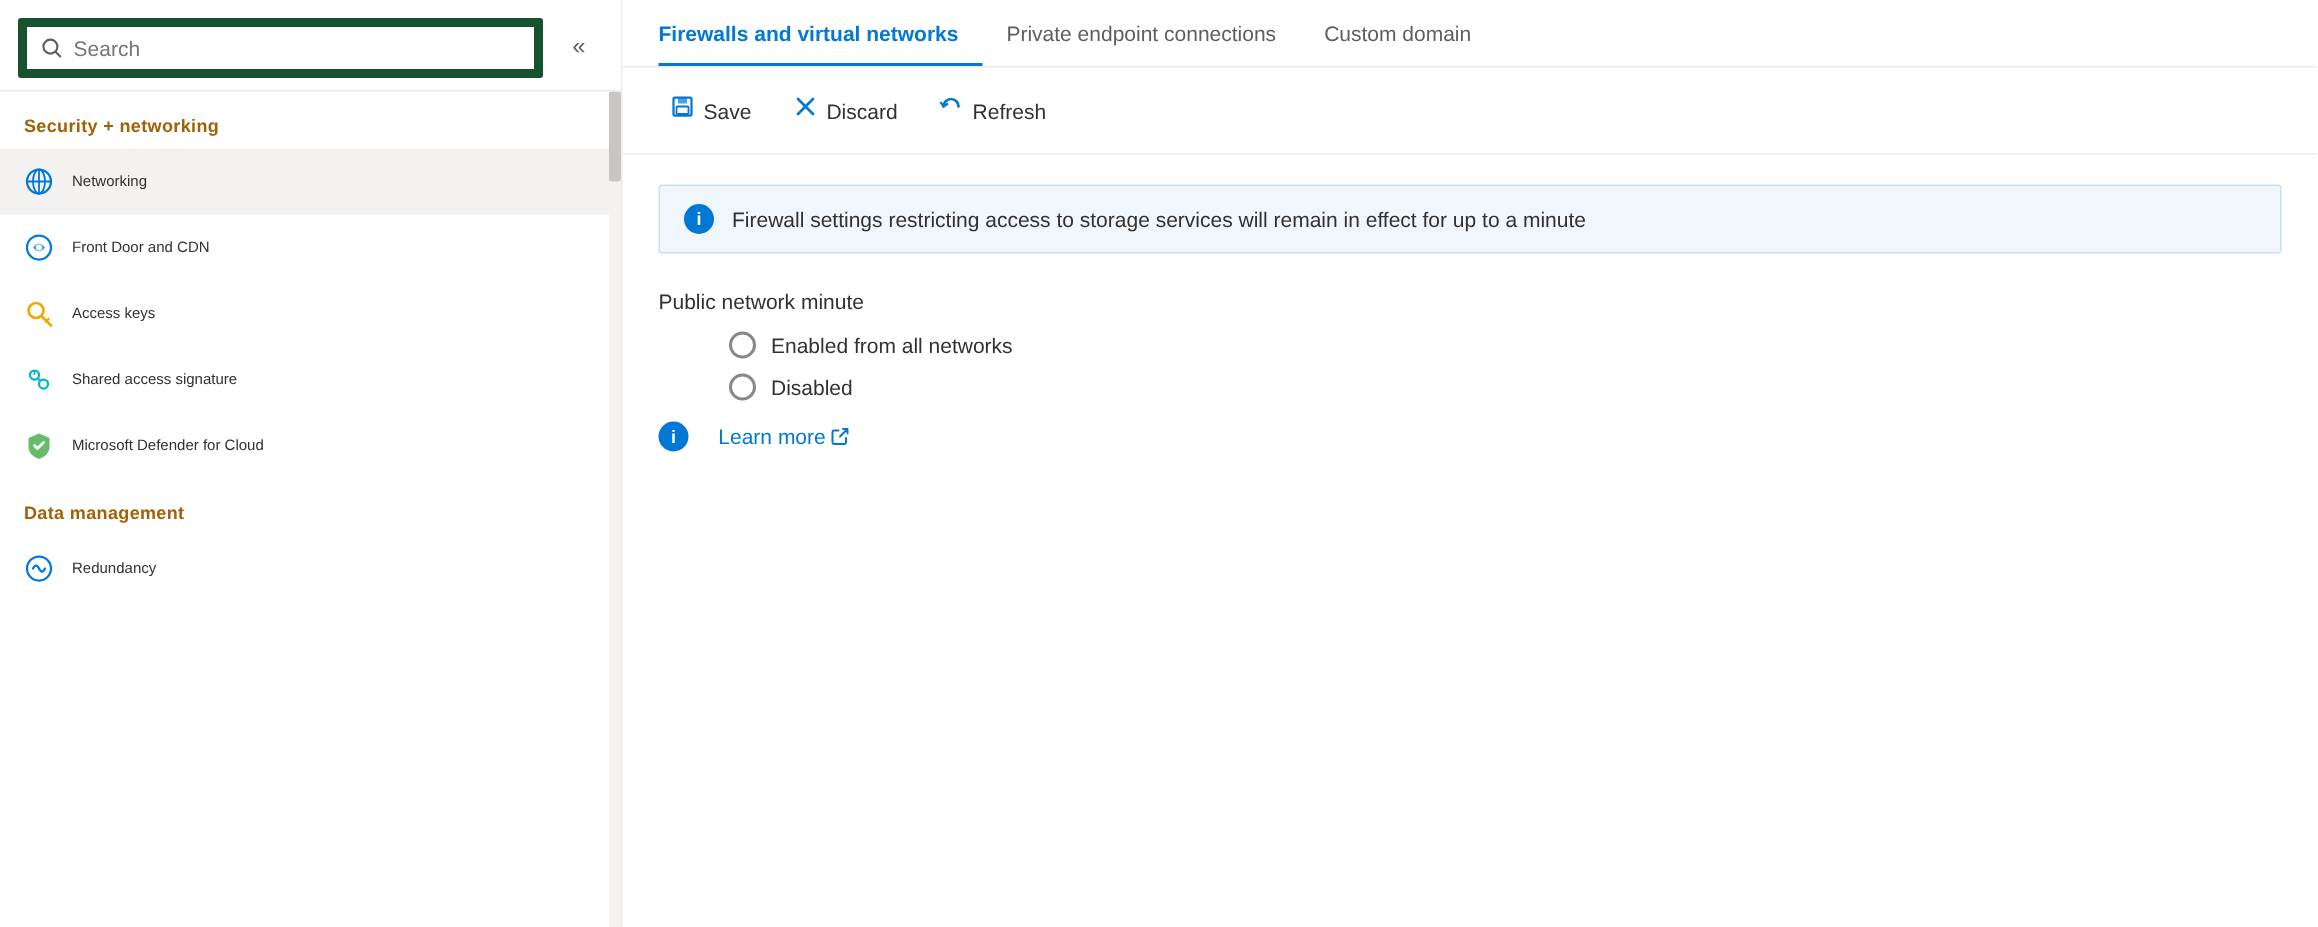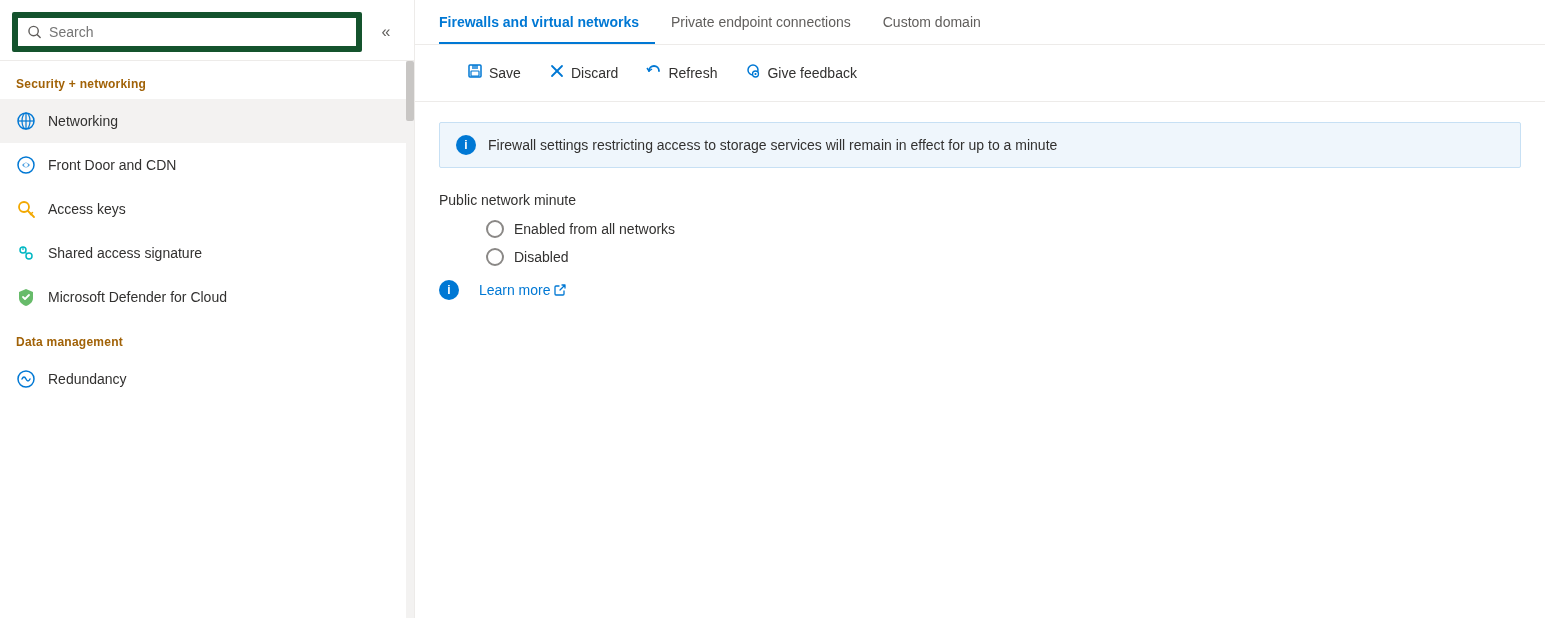--- a/index.html
+++ b/index.html
@@ -111,21 +111,21 @@
     .nav-item .icon {
       width: 20px;
       height: 20px;
       display: flex;
       align-items: center;
       justify-content: center;
       flex-shrink: 0;
     }
 
     .nav-item .label {
-      font-size: 14px;
+      font-size: 10px;
       color: #323130;
     }
 
     
     .main {
       flex: 1;
       display: flex;
       flex-direction: column;
       overflow: hidden;
       padding: 0;
@@ -154,21 +154,21 @@
 
     .tab.active {
       color: #0078d4;
       border-bottom: 2px solid #0078d4;
       font-weight: 600;
     }
 
     .toolbar {
       display: flex;
       align-items: center;
-      padding: 12px 40px;
+      padding: 12px 20px;
       gap: 4px;
       border-bottom: 1px solid #edebe9;
     }
 
     .toolbar-btn {
       display: flex;
       align-items: center;
       gap: 6px;
       padding: 6px 12px;
       cursor: pointer;
@@ -422,31 +422,20 @@
     </button>
     <button class="toolbar-btn">
       <span class="btn-icon">
         <svg width="16" height="16" viewBox="0 0 16 16" fill="none">
           <path d="M13 8A5 5 0 103 8" stroke="#0078d4" stroke-width="1.8" stroke-linecap="round" fill="none"></path>
           <polyline points="1,5 3,8 6,6" stroke="#0078d4" stroke-width="1.5" fill="none" stroke-linejoin="round"></polyline>
         </svg>
       </span>
       <span>Refresh</span>
     </button>
-    <button class="toolbar-btn">
-      <span class="btn-icon">
-        <svg width="16" height="16" viewBox="0 0 16 16" fill="none">
-          <circle cx="8" cy="7" r="5" stroke="#0078d4" stroke-width="1.5" fill="none"></circle>
-          <circle cx="10.5" cy="11" r="3" stroke="#0078d4" stroke-width="1.3" fill="#fff"></circle>
-          <line x1="9.5" y1="11" x2="11.5" y2="11" stroke="#0078d4" stroke-width="1.2"></line>
-          <line x1="10.5" y1="10" x2="10.5" y2="12" stroke="#0078d4" stroke-width="1.2"></line>
-        </svg>
-      </span>
-      <span>Give feedback</span>
-    </button>
   </div>
 
   <div class="content-area">
 
     <div class="info-banner">
       <div class="info-icon">i</div>
       <span>Firewall settings restricting access to storage services will remain in effect for up to a minute</span>
     </div>
 
     <div class="section-label">Public network minute</div>

